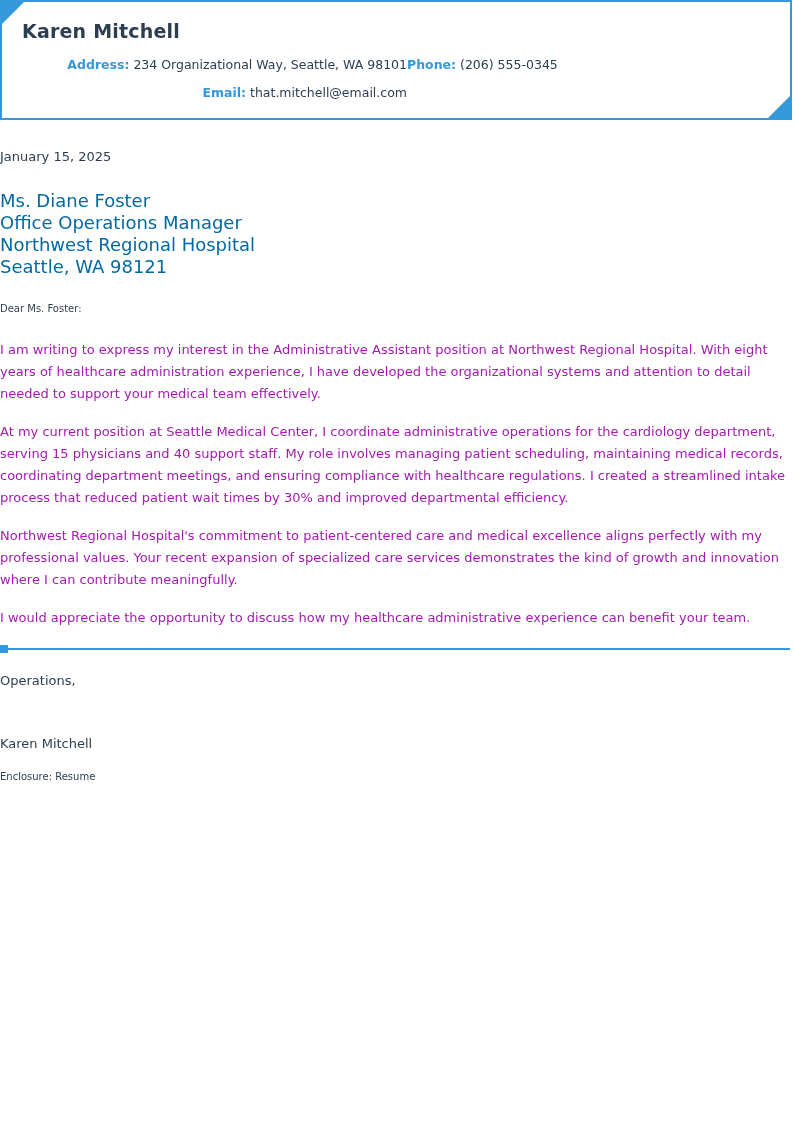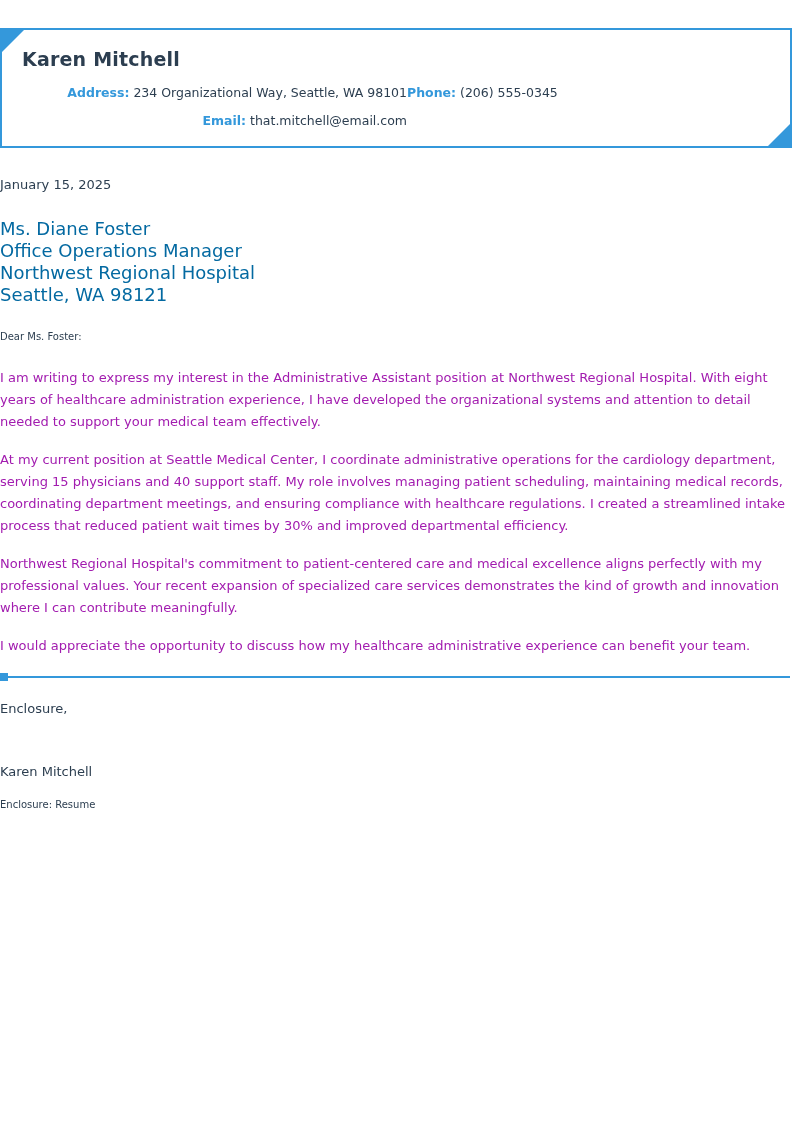--- a/index.html
+++ b/index.html
@@ -15,21 +15,20 @@
     -webkit-font-smoothing: antialiased;
   }
 
   .page {
     position: relative;
     width: 794px;
     height: 937px;
     box-sizing: border-box;
     padding: 0;
     overflow: hidden;
-    margin-top: 28px;
   }
 
   
   .header-card {
     position: relative;
     margin: 0 2px 0 0;
     border: 2px solid #3498db;
     box-sizing: border-box;
     width: 792px;
     padding: 18px 20px 16px 20px;
@@ -225,18 +224,18 @@
     <p class="body-para">I am writing to express my interest in the Administrative Assistant position at Northwest Regional Hospital. With eight years of healthcare administration experience, I have developed the organizational systems and attention to detail needed to support your medical team effectively.</p>
     <p class="body-para">At my current position at Seattle Medical Center, I coordinate administrative operations for the cardiology department, serving 15 physicians and 40 support staff. My role involves managing patient scheduling, maintaining medical records, coordinating department meetings, and ensuring compliance with healthcare regulations. I created a streamlined intake process that reduced patient wait times by 30% and improved departmental efficiency.</p>
     <p class="body-para">Northwest Regional Hospital's commitment to patient-centered care and medical excellence aligns perfectly with my professional values. Your recent expansion of specialized care services demonstrates the kind of growth and innovation where I can contribute meaningfully.</p>
     <p class="body-para">I would appreciate the opportunity to discuss how my healthcare administrative experience can benefit your team.</p>
 
     <div class="divider-wrap">
       <span class="divider-square"></span>
       <span class="divider-line"></span>
     </div>
 
-    <div class="closing">Enclosure,</div>
+    <div class="closing">Operations,</div>
     <div class="signature-name">Karen Mitchell</div>
     <div class="enclosure">Enclosure: Resume</div>
 
   </div>
 </div>
 
 </body></html>

